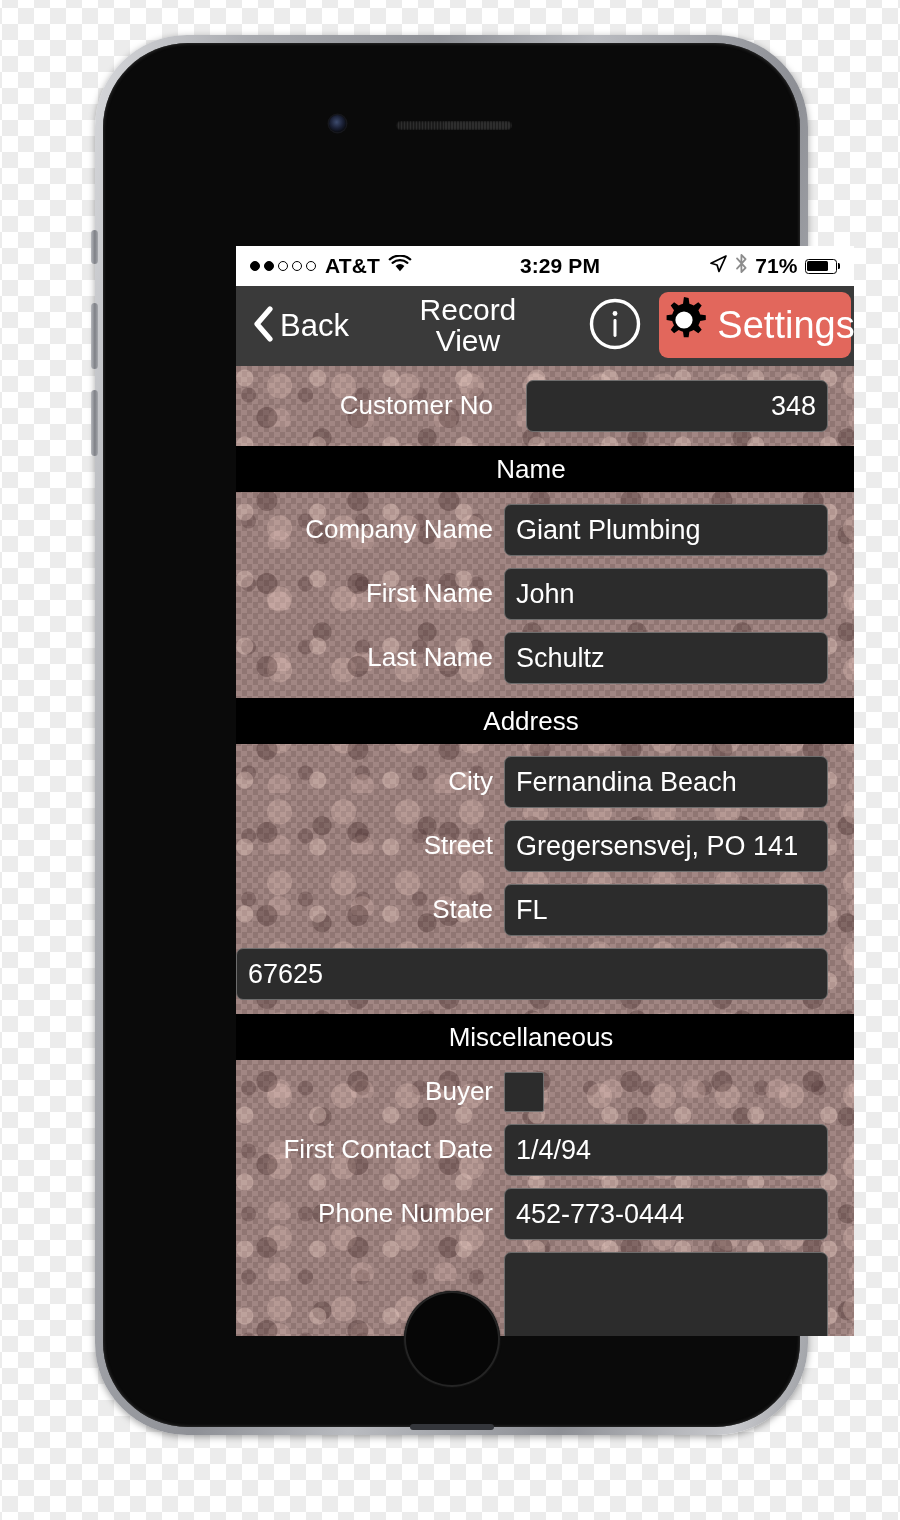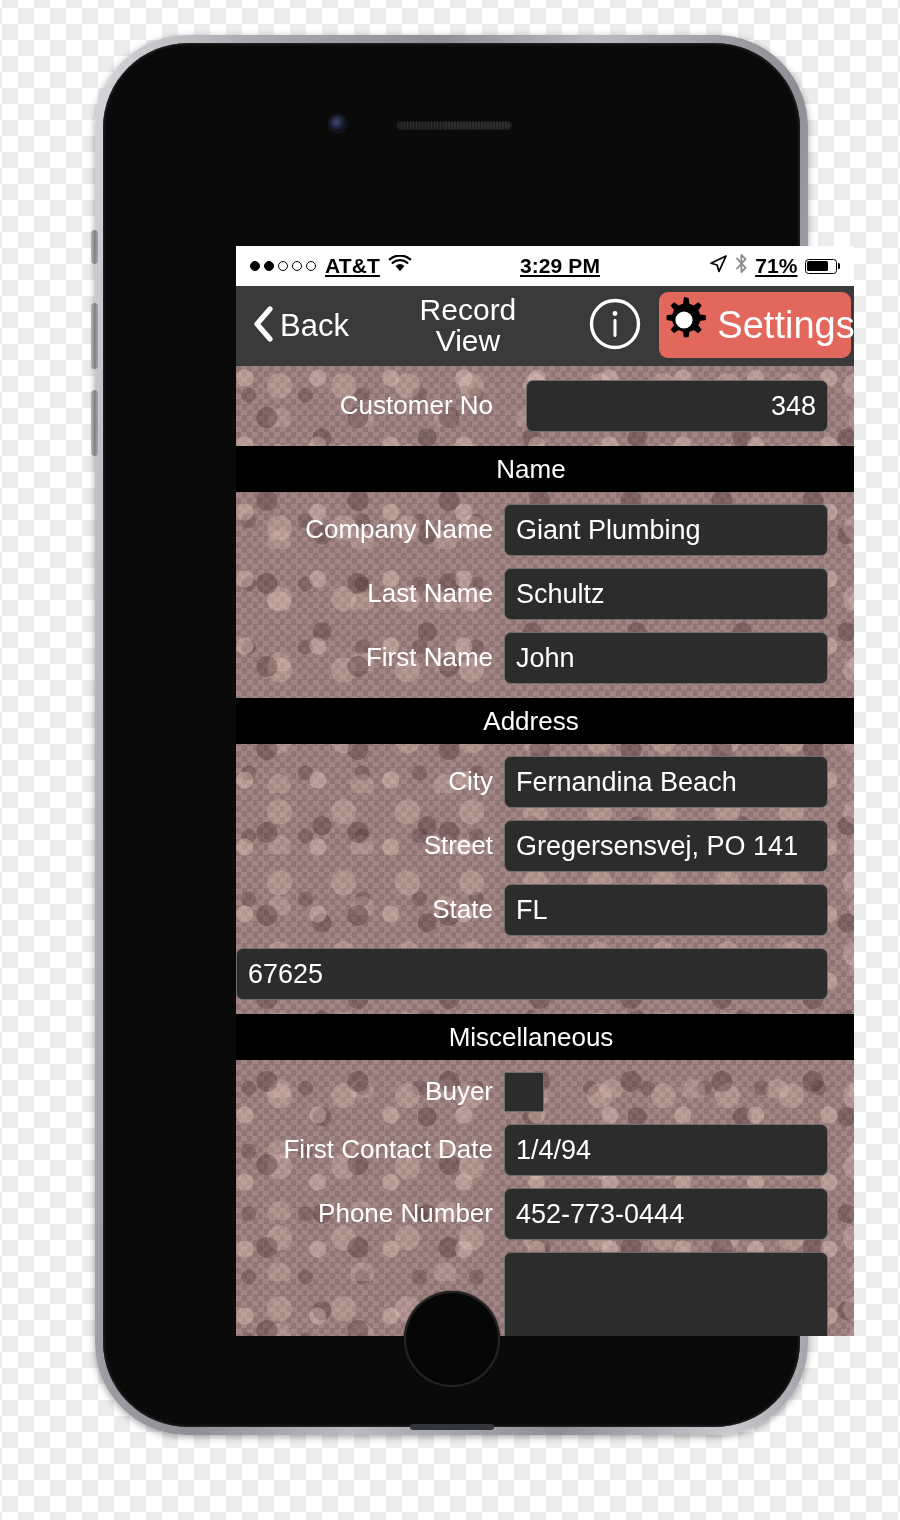--- a/index.html
+++ b/index.html
@@ -50,21 +50,21 @@
 
   
   #screen{
     position:absolute; left:133px; top:203px;
     width:618px; height:1090px;
     background:#000; overflow:hidden;
   }
 
   
   #status-bar{height:40px;background:#fff;color:#000;display:flex;align-items:center;
-    padding:0 14px;font-size:21px;font-weight:bold;letter-spacing:.1px;text-decoration:underline;}
+    padding:0 14px;font-size:21px;font-weight:bold;letter-spacing:.1px;}
   #signal-dots{display:flex;align-items:center;gap:4px;}
   .dot{width:10px;height:10px;border-radius:50%;border:1.7px solid #000;box-sizing:border-box;}
   .dot.filled{background:#000;}
   #carrier-name{margin-left:9px;font-size:21px;}
   #wifi-icon{margin-left:8px;display:inline-block;}
   #status-center{flex:1;text-align:center;font-size:21px;}
   #status-right{display:flex;align-items:center;gap:7px;}
   #battery-pct{font-size:21px;}
   #battery-icon{position:relative;width:32px;height:15px;border:1.8px solid #000;border-radius:3.5px;box-sizing:border-box;}
   #battery-fill{position:absolute;left:1.6px;top:1.6px;bottom:1.6px;width:71%;background:#000;border-radius:1.5px;}
@@ -209,26 +209,26 @@
           <div class="field-input right">348</div>
         </div>
 
         <div class="section-header">Name</div>
         <div style="padding:6px 0 8px;">
           <div class="field-row">
             <div class="field-label">Company Name</div>
             <div class="field-input">Giant Plumbing</div>
           </div>
           <div class="field-row">
+            <div class="field-label">First Name</div>
+            <div class="field-input">John</div>
+          </div>
+          <div class="field-row">
             <div class="field-label">Last Name</div>
             <div class="field-input">Schultz</div>
-          </div>
-          <div class="field-row">
-            <div class="field-label">First Name</div>
-            <div class="field-input">John</div>
           </div>
         </div>
 
         <div class="section-header">Address</div>
         <div style="padding:6px 0 8px;">
           <div class="field-row">
             <div class="field-label">City</div>
             <div class="field-input">Fernandina Beach</div>
           </div>
           <div class="field-row">

